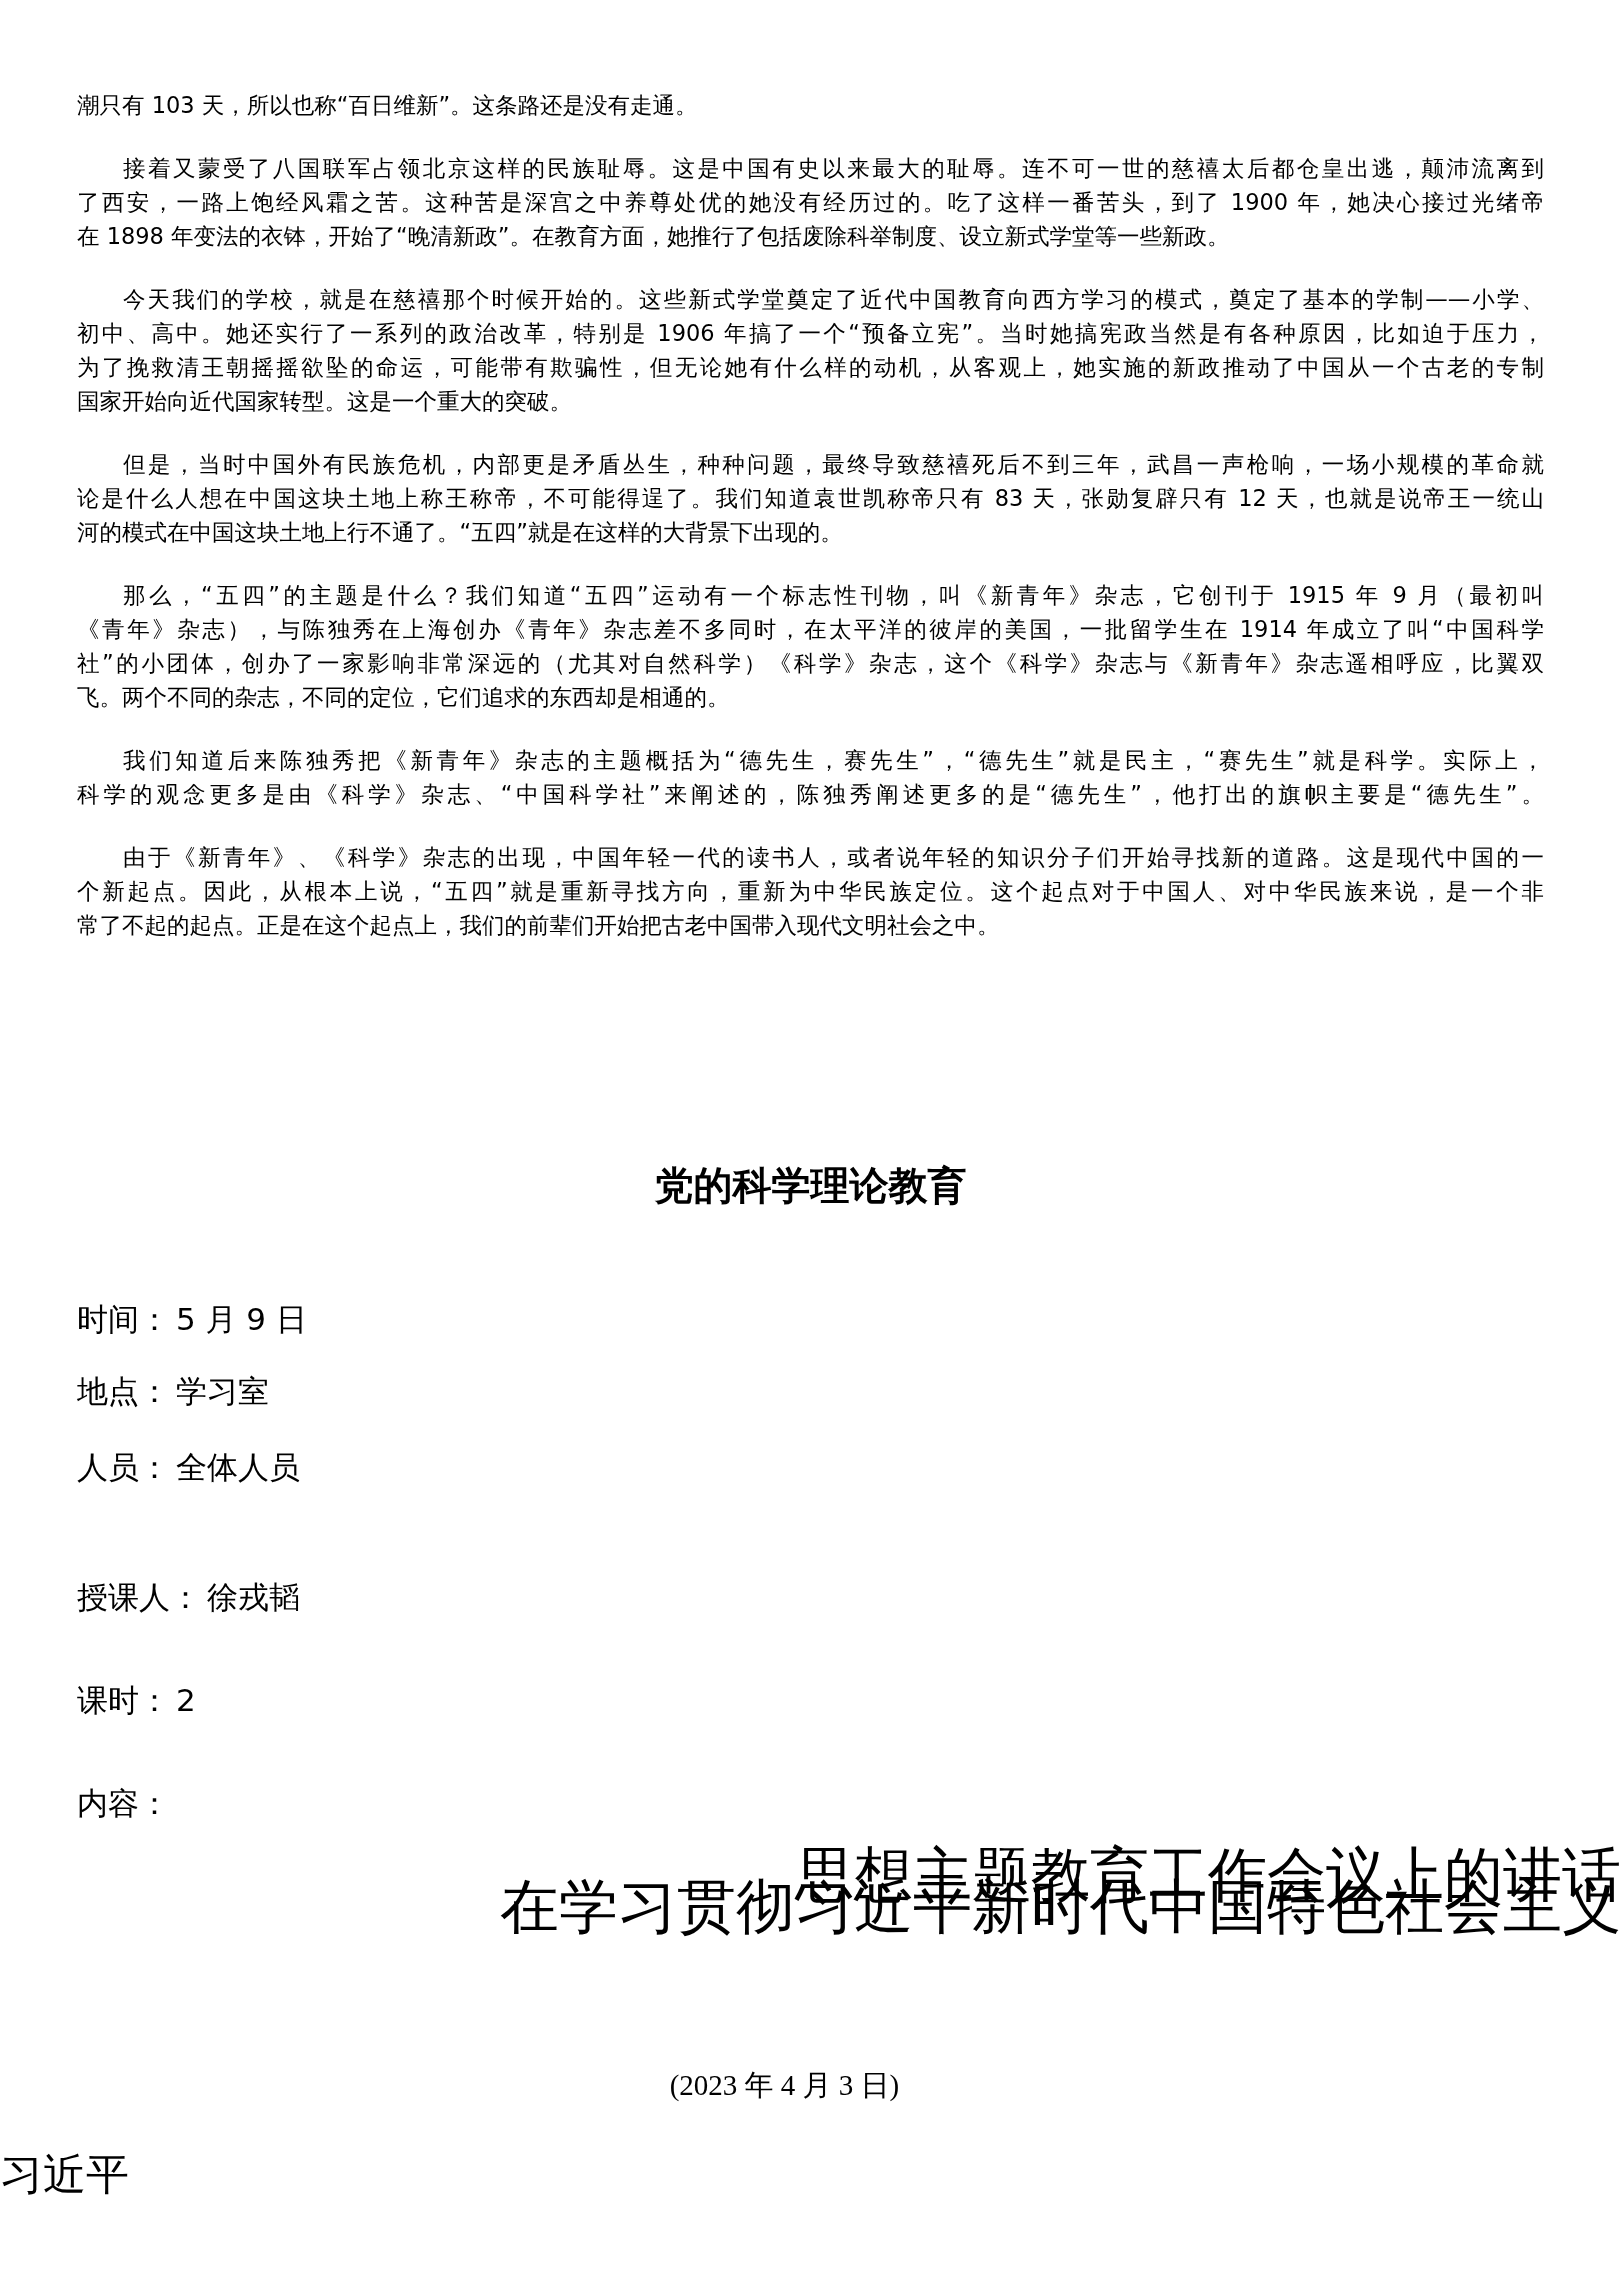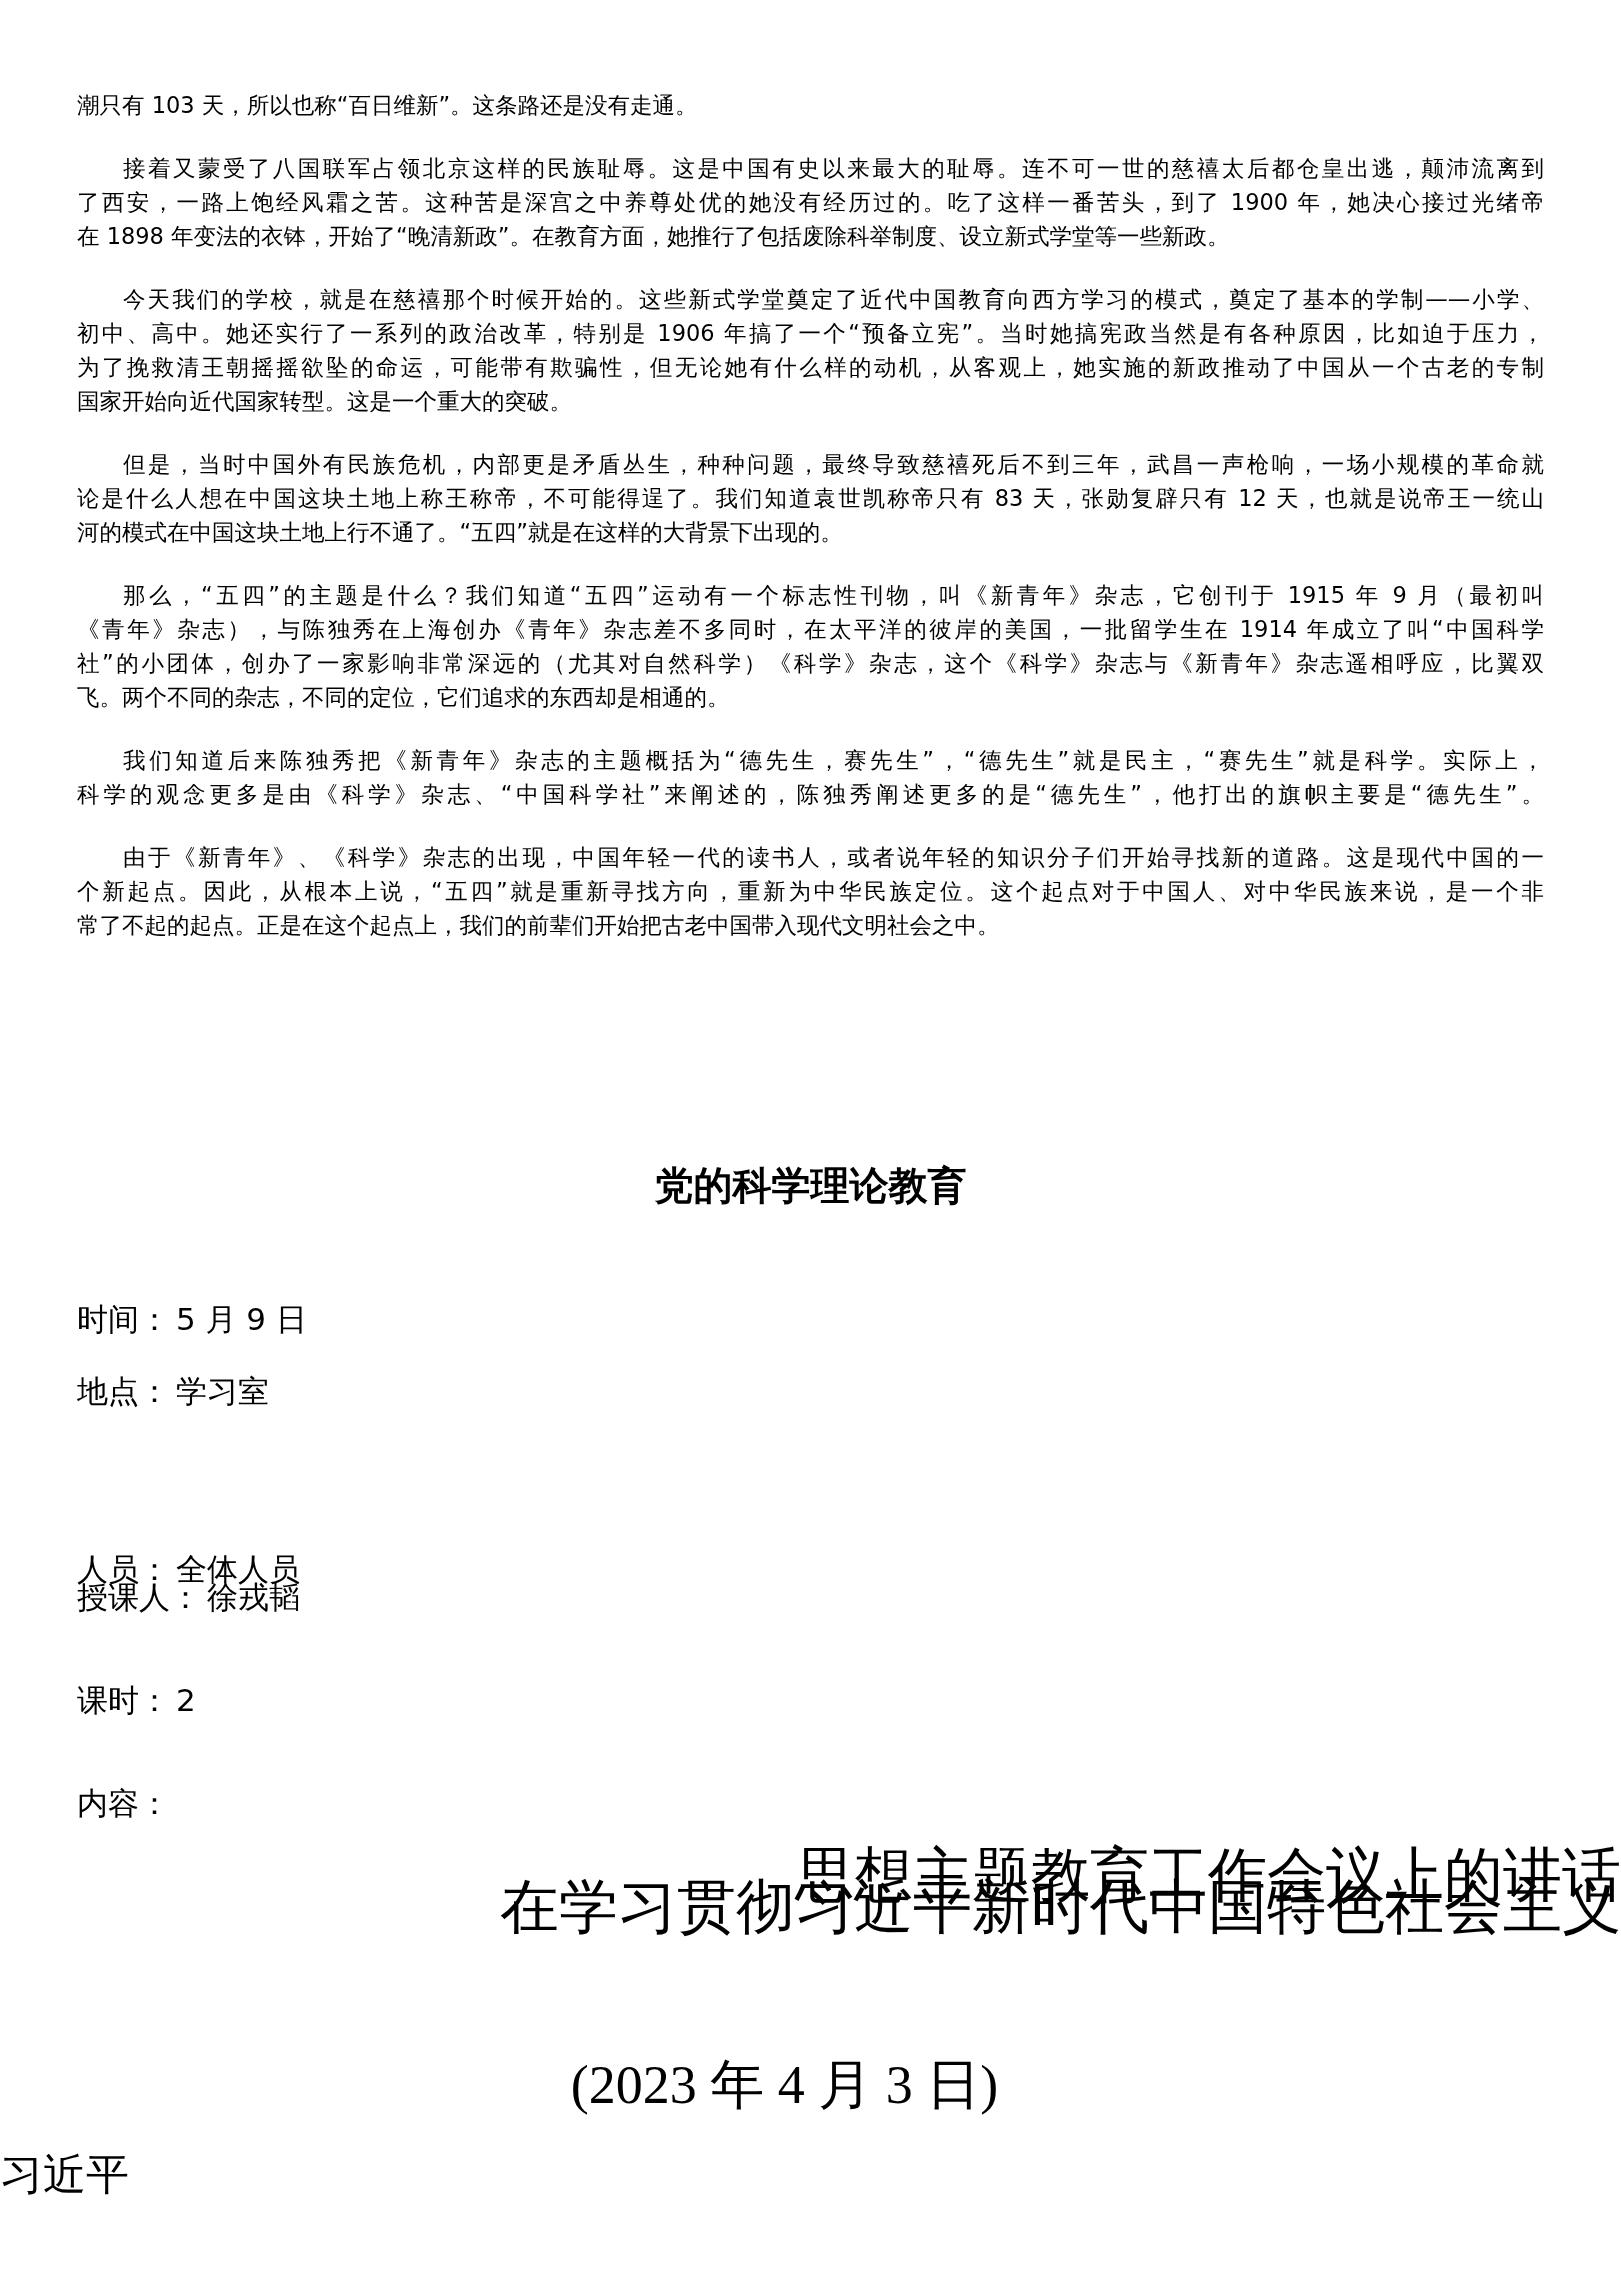--- a/index.html
+++ b/index.html
@@ -6,21 +6,21 @@
   body { width: 1621px; height: 2293px; position: relative; overflow: hidden; color: #000; font-family: "DejaVu Sans", "Liberation Sans", sans-serif; }
   .body-text { position: absolute; left: 77px; top: 88px; width: 1467px; font-size: 22.5px; line-height: 34px; }
   .line { display: block; white-space: nowrap; height: 34px; text-align: justify; text-align-last: justify; }
   .line.last { text-align: left; text-align-last: left; }
   .line.indent { padding-left: 46px; margin-top: 29px; }
   .section-title { position: absolute; left: 0; width: 1621px; top: 1168px; text-align: center; font-size: 39px; font-weight: bold; line-height: 43px; font-family: Liberation Mono, monospace; }
   .meta { position: absolute; left: 77px; font-size: 31px; line-height: 39px; white-space: nowrap; }
   .meta .label { }
   .meta .value { margin-left: 5.9px; }
   .speech-title { position: absolute; left: 0; width: 1621px; text-align: right; font-size: 59px; line-height: 74px; white-space: nowrap; }
-  .speech-date { position: absolute; left: 0; width: 1569px; top: 2058px; text-align: center; font-family: "Liberation Serif", "DejaVu Serif", serif; font-size: 54px; line-height: 55px; }
+  .speech-date { position: absolute; left: 0; width: 1569px; top: 2058px; text-align: center; font-family: "Liberation Serif", "DejaVu Serif", serif; font-size: 29px; line-height: 55px; }
   .speech-author { position: absolute; left: 0; width: 1621px; top: 2147px; font-size: 43px; line-height: 55px; }
 </style>
 </head>
 <body>
 
 <div class="body-text" id="body-text">
     <span class="line last">潮只有 103 天，所以也称“百日维新”。这条路还是没有走通。</span>
     <span class="line indent">接着又蒙受了八国联军占领北京这样的民族耻辱。这是中国有史以来最大的耻辱。连不可一世的慈禧太后都仓皇出逃，颠沛流离到</span>
     <span class="line">了西安，一路上饱经风霜之苦。这种苦是深宫之中养尊处优的她没有经历过的。吃了这样一番苦头，到了 1900 年，她决心接过光绪帝</span>
     <span class="line last">在 1898 年变法的衣钵，开始了“晚清新政”。在教育方面，她推行了包括废除科举制度、设立新式学堂等一些新政。</span>
@@ -43,21 +43,21 @@
   </div>
 
 <div class="section-title">党的科学理论教育</div>
 
 <div class="meta" style="top:1271px;margin-top:29px;">
   <span class="label">时间：</span><span class="value">5 月 9 日</span>
 </div>
 <div class="meta" style="top:1372px;">
   <span class="label">地点：</span><span class="value">学习室</span>
 </div>
-<div class="meta" style="top:1550px;">
+<div class="meta" style="top:1448px;">
   <span class="label">人员：</span><span class="value">全体人员</span>
 </div>
 <div class="meta" style="top:1578px;">
   <span class="label">授课人：</span><span class="value">徐戎韬</span>
 </div>
 <div class="meta" style="top:1681px;">
   <span class="label">课时：</span><span class="value">2</span>
 </div>
 <div class="meta" style="top:1784px;">
   <span class="label">内容：</span>

